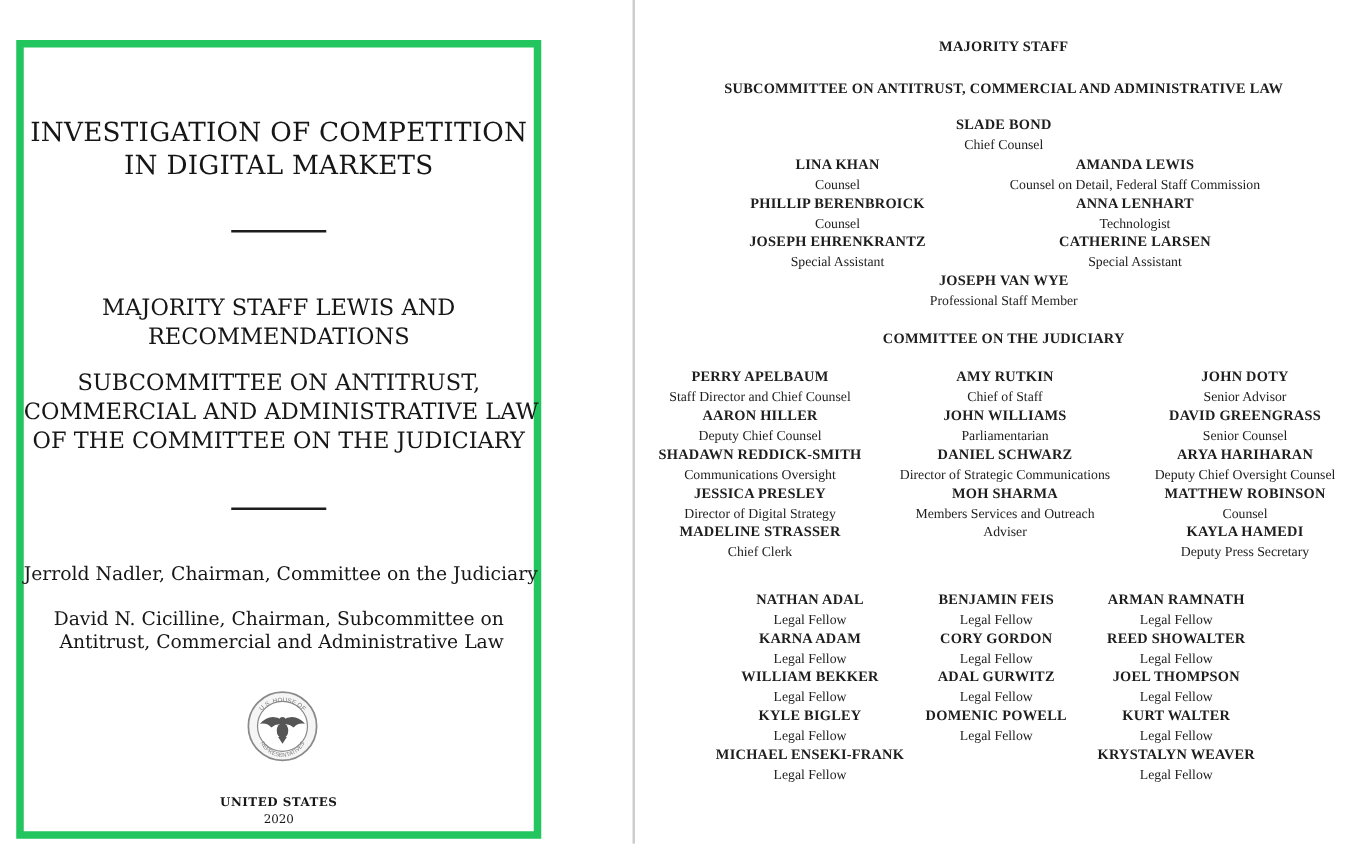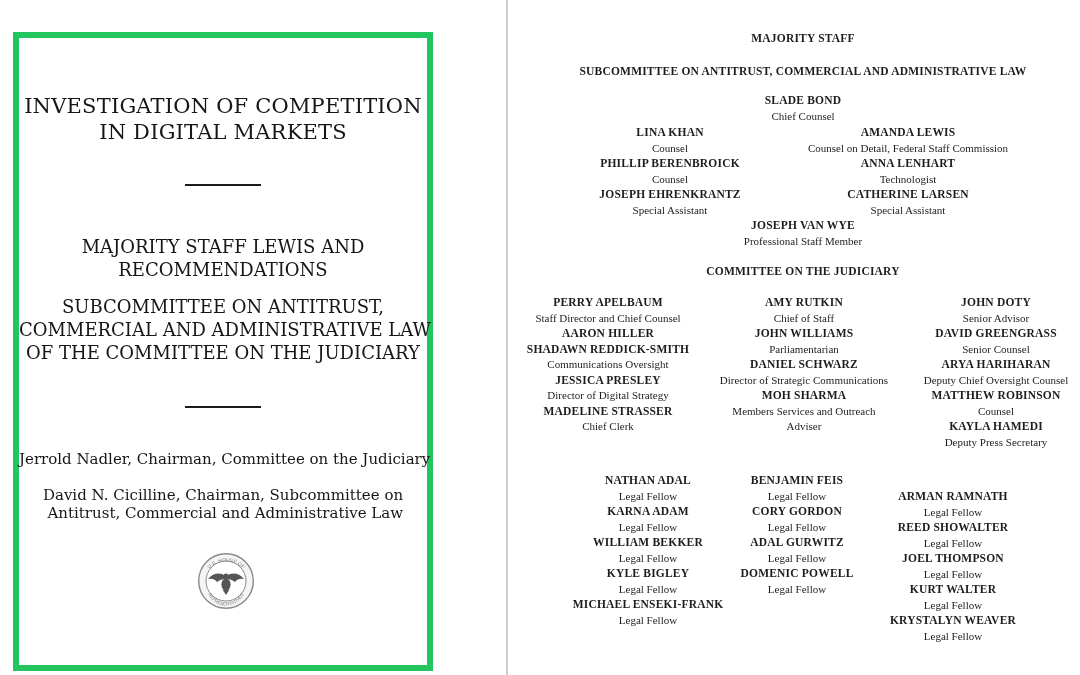--- a/index.html
+++ b/index.html
@@ -67,21 +67,21 @@
   }
   .p-title { font-size: 11px; line-height: 15.5px; white-space: nowrap; }
   .col { position: absolute; text-align: center; }
   .sub-col1 { top: 125px; left: 32px;  width: 260px; }
   .sub-col2 { top: 125px; left: 270px; width: 260px; }
   .com-col1 { top: 295px; left: 5px;   width: 190px; }
   .com-col2 { top: 295px; left: 201px; width: 190px; }
   .com-col3 { top: 295px; left: 393px; width: 190px; }
   .fel-col1 { top: 473px; left: 55px;  width: 170px; }
   .fel-col2 { top: 473px; left: 204px; width: 170px; }
-  .fel-col3 { top: 473px; left: 360px; width: 170px; margin-top: 16px; }
+  .fel-col3 { top: 473px; left: 348px; width: 170px; }
 </style>
 </head>
 <body>
 
 <div class="canvas">
 
   <div class="page page-left">
     <div class="cover-border">
 
       <div class="cv-block cv-title">
@@ -127,20 +127,24 @@
           <textPath href="#sealBottomArc" startOffset="50%">REPRESENTATIVES</textPath>
         </text>
         <g fill="#565656">
           <path d="M 11 27 Q 19 18 29 24 Q 39 18 47 27 Q 41 26 38 30 Q 33 26 29 28 Q 25 26 20 30 Q 17 26 11 27 Z"></path>
           <ellipse cx="29" cy="32.5" rx="4.6" ry="6"></ellipse>
           <circle cx="29" cy="24" r="2.4"></circle>
           <path d="M 25.5 37.5 L 29 43 L 32.5 37.5 Z"></path>
         </g>
       </svg>
 
+      <div class="cv-block cv-footer">
+        <div class="cv-us">UNITED STATES</div>
+        <div class="cv-year">2020</div>
+      </div>
 
     </div>
   </div>
 
   <div class="page-divider"></div>
 
   <div class="page page-right">
 
     <div class="rp-h rp-h1">MAJORITY STAFF</div>
     <div class="rp-h rp-h2">SUBCOMMITTEE ON ANTITRUST, COMMERCIAL AND ADMINISTRATIVE LAW</div>
@@ -201,20 +205,21 @@
     <div class="col com-col1">
 
         <div class="person">
           <div class="p-name">PERRY APELBAUM</div>
           <div class="p-title">Staff Director and Chief Counsel</div>
 
         </div>
 
         <div class="person">
           <div class="p-name">AARON HILLER</div>
+          <div class="p-title">Deputy Chief Counsel</div>
 
         </div>
 
         <div class="person">
           <div class="p-name">SHADAWN REDDICK-SMITH</div>
           <div class="p-title">Communications Oversight</div>
 
         </div>
 
         <div class="person">

